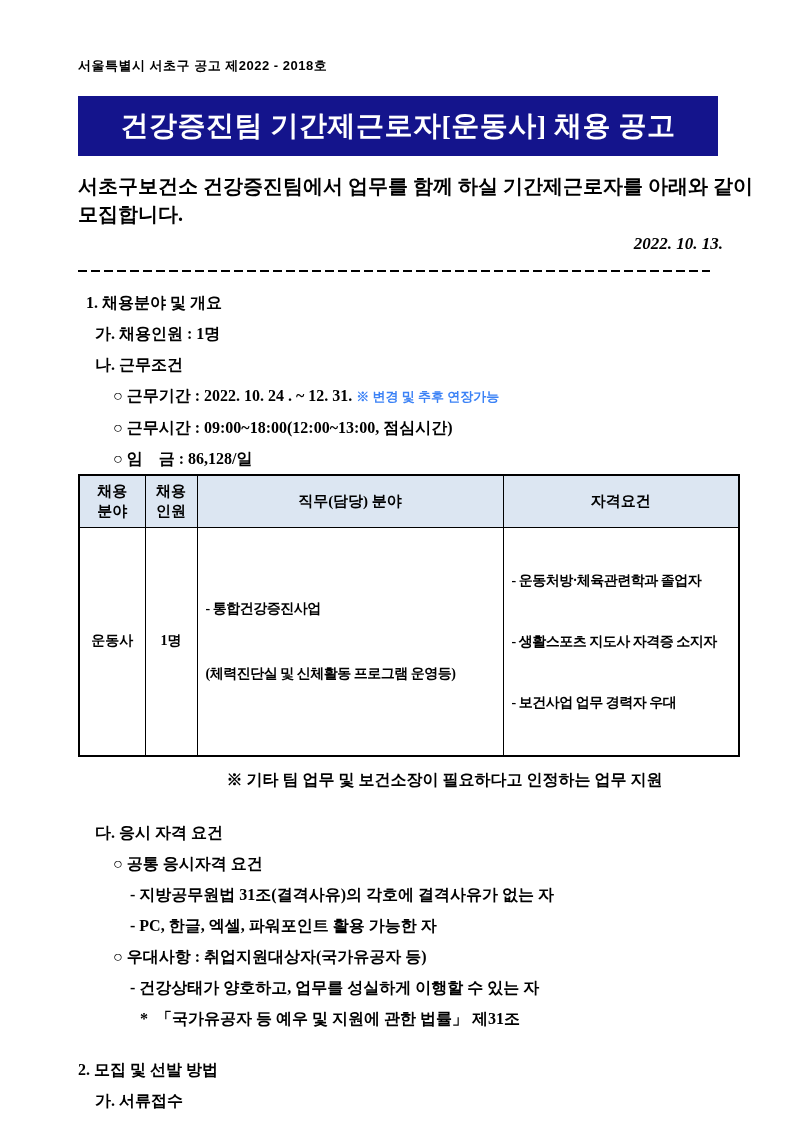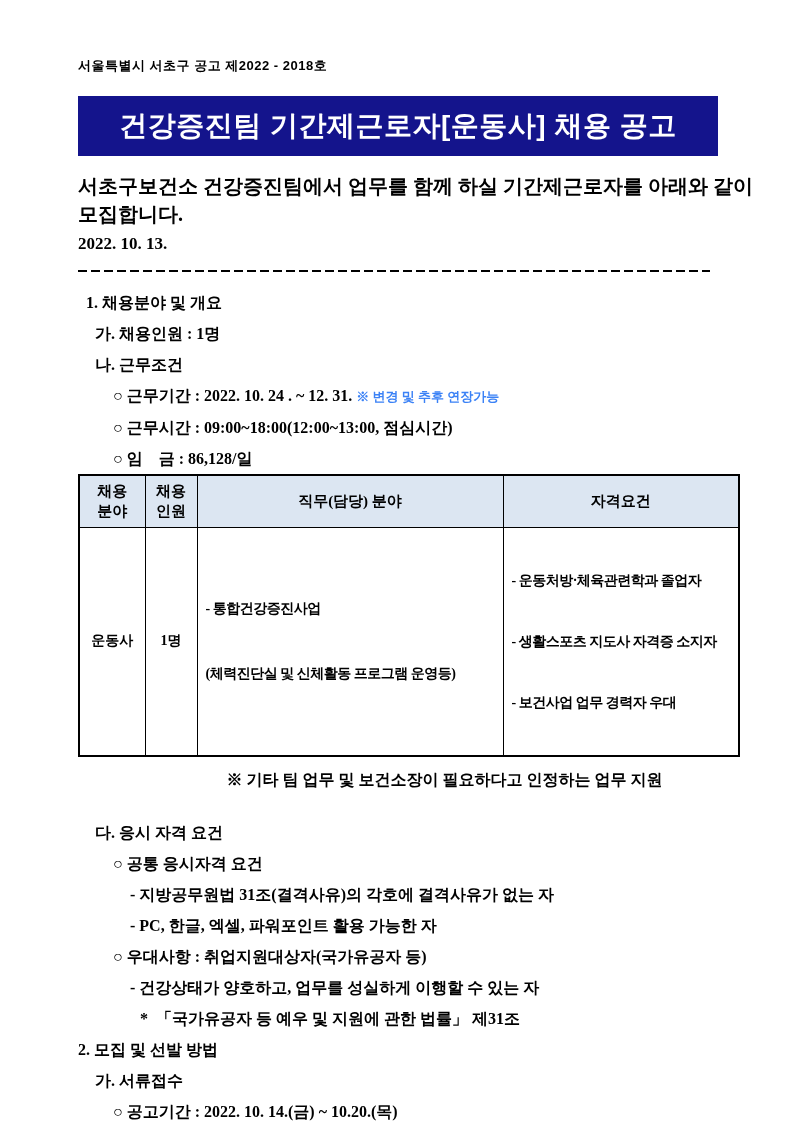--- a/index.html
+++ b/index.html
@@ -27,42 +27,43 @@
   .banner {
     margin-top: 20px;
     width: 640px;
     height: 60px;
     background: #14148C;
     display: flex;
     align-items: center;
     justify-content: center;
   }
   .banner-title {
-    font-family: Liberation Sans, sans-serif;
+    font-family: Liberation Serif, serif;
     font-weight: 800;
     font-size: 28px;
     color: #ffffff;
     letter-spacing: 0.5px;
     white-space: pre-wrap;
   }
   .intro {
     margin-top: 16px;
     width: 676px;
     font-size: 20px;
     font-weight: 700;
     line-height: 28px;
     white-space: pre-wrap;
   }
   .right-line {
     width: 645px;
-    text-align: left;
+    text-align: right;
     font-size: 17px;
     font-weight: 700;
     line-height: 31px;
     white-space: pre-wrap;
+    font-style: italic;
   }
   .divider {
     margin-top: 11px;
     width: 632px;
     height: 2px;
     background: repeating-linear-gradient(90deg, #000 0 9px, transparent 9px 13px);
   }
   .line {
     width: 716px;
     font-size: 16px;
@@ -104,21 +105,21 @@
     font-size: 14px;
     font-weight: 700;
     vertical-align: middle;
   }
   td.cell-center { text-align: center; }
   td.cell-left { text-align: left; padding: 6px 4px 6px 8px; }
   .duty-line { line-height: 33px; white-space: nowrap; letter-spacing: -0.5px; }
   .qual-line { line-height: 29px; white-space: nowrap; letter-spacing: -0.5px; }
   .table-note { margin-top: 7px; text-align: center; }
   .mt-dah { margin-top: 22px; }
-  .mt-sec2 { margin-top: 0; }
+  .mt-sec2 { margin-top: 20px; }
 </style>
 </head>
 <body>
 
 <div class="page">
 
   <div class="notice-number">서울특별시 서초구 공고 제2022 - 2018호</div>
 
   <div class="banner">
     <div class="banner-title">건강증진팀 기간제근로자[운동사] 채용 공고</div>

